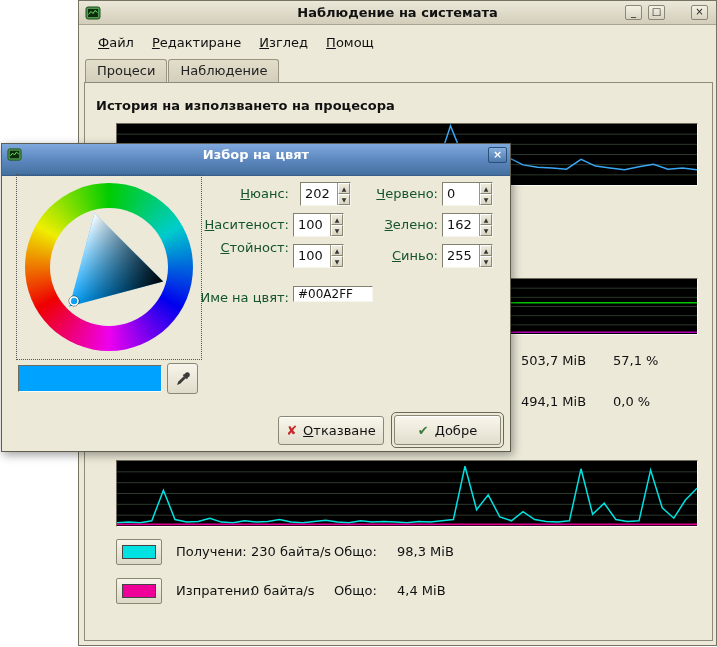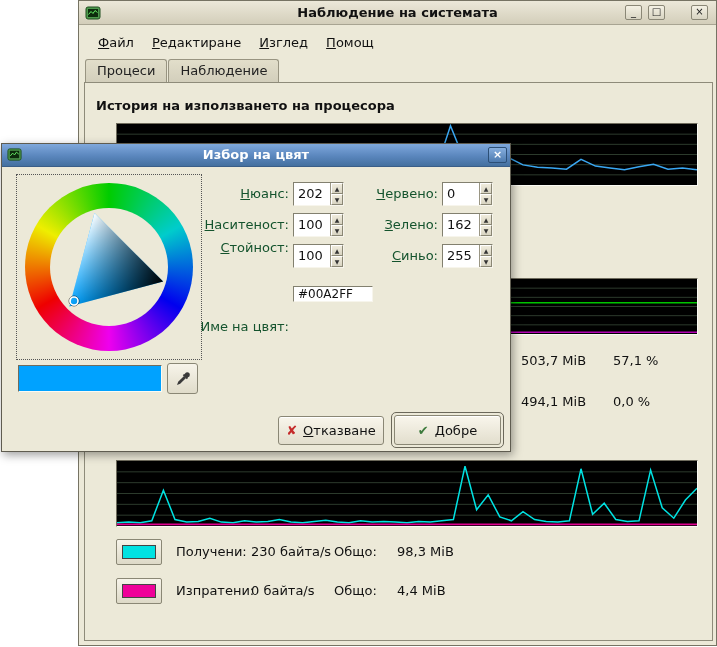--- a/index.html
+++ b/index.html
@@ -35,21 +35,21 @@
   .stat-used { display:inline-block; width:92px; }
 
   .legend-row { position:absolute; left:0; top:0; }
   .swatch-btn { position:absolute; width:46px; height:26px; background:linear-gradient(#f7f4ea,#ddd9c7);
                 border:1px solid #8a8775; border-radius:2px; }
   .swatch-inner { position:absolute; left:5px; top:5px; right:5px; bottom:5px; border:1px solid #444; }
   .legend-text { position:absolute; white-space:nowrap; }
 
   
   .dialog { left:1px; top:143px; width:510px; height:309px; border:1px solid #5f5c50; box-shadow:2px 3px 9px rgba(0,0,0,.38); }
-  .dialog-titlebar { position:relative; height:23px; background:linear-gradient(#7fa8dc,#5a86bd 55%,#44709f); border-bottom:1px solid #3a5e88; }
+  .dialog-titlebar { position:relative; height:32px; background:linear-gradient(#7fa8dc,#5a86bd 55%,#44709f); border-bottom:1px solid #3a5e88; }
   .dialog-titlebar .title { position:absolute; left:0; right:0; top:3px; text-align:center; font-weight:bold; color:#fff; }
   .dialog-close { position:absolute; right:3px; top:3px; width:19px; height:16px; background:linear-gradient(#86aede,#4d7aae);
                   border:1px solid #2c4f76; border-radius:2px; color:#fff; font-size:11px; line-height:13px; text-align:center; font-weight:bold; }
 
   .wheel-focus { position:absolute; left:14px; top:30px; width:186px; height:186px; border:1px dotted #555; }
   .hue-ring { position:absolute; left:23px; top:39px; width:168px; height:168px; border-radius:50%; background:#888;
               background:conic-gradient(from 0deg,#00cc00 0deg,#00cccc 60deg,#0000ee 120deg,#ee00ee 180deg,#ee0000 240deg,#eeee00 300deg,#00cc00 360deg); }
   .hue-hole { position:absolute; left:25px; top:25px; width:118px; height:118px; border-radius:50%; background:#ece9d8; }
   .hsv-triangle { position:absolute; left:48px; top:64px; width:118px; height:118px; }
 
@@ -208,21 +208,21 @@
     <div class="color-preview" style="background: rgb(0, 162, 255);"></div>
     <button class="dropper-btn">
       <svg viewBox="0 0 16 16" width="16" height="16">
         <path d="M2 14 L3.2 10.8 L9 5 L11 7 L5.2 12.8 Z" fill="#3a3a3a"></path>
         <path d="M8.5 3.5 L12.5 7.5" stroke="#3a3a3a" stroke-width="2"></path>
         <circle cx="12.3" cy="3.7" r="2.5" fill="#3a3a3a"></circle>
       </svg>
     </button>
 
     <div class="fld-label u-first" style="left:150px; top:38px; width:137px;">Нюанс:</div>
-    <div class="spinbox" style="left:291px; top:38px;">
+    <div class="spinbox" style="left:298px; top:38px;">
       <div class="spin-value">202</div>
       <div class="spin-btns">
           <div class="spin-btn">▲</div>
           <div class="spin-btn">▼</div>
         </div>
     </div>
     <div class="fld-label u-first" style="left:335px; top:38px; width:101px;">Червено:</div>
     <div class="spinbox" style="left:440px; top:38px;">
       <div class="spin-value">0</div>
       <div class="spin-btns">
@@ -258,21 +258,21 @@
     </div>
     <div class="fld-label u-first" style="left:335px; top:100px; width:101px;">Синьо:</div>
     <div class="spinbox" style="left:440px; top:100px;">
       <div class="spin-value">255</div>
       <div class="spin-btns">
           <div class="spin-btn">▲</div>
           <div class="spin-btn">▼</div>
         </div>
     </div>
 
-    <div class="fld-label" style="left:150px; top:142px; width:137px;margin-top:29px;">Име на цвят:</div>
+    <div class="fld-label" style="left:150px; top:142px; width:137px;">Име на цвят:</div>
     <input class="text-input" style="left: 291px; top: 142px; width: 80px;" value="#00A2FF">
 
     <button class="dlg-btn" style="left:276px; top:272px; width:106px; height:29px;">
       <span class="btn-icon-x">✘</span>
       <span class="u-first">Отказване</span>
     </button>
     <span class="default-ring" style="left:389px; top:268px; width:113px; height:36px;">
       <button class="dlg-btn">
         <span class="btn-icon-check">✔</span>
         <span class="u-first">Добре</span>

